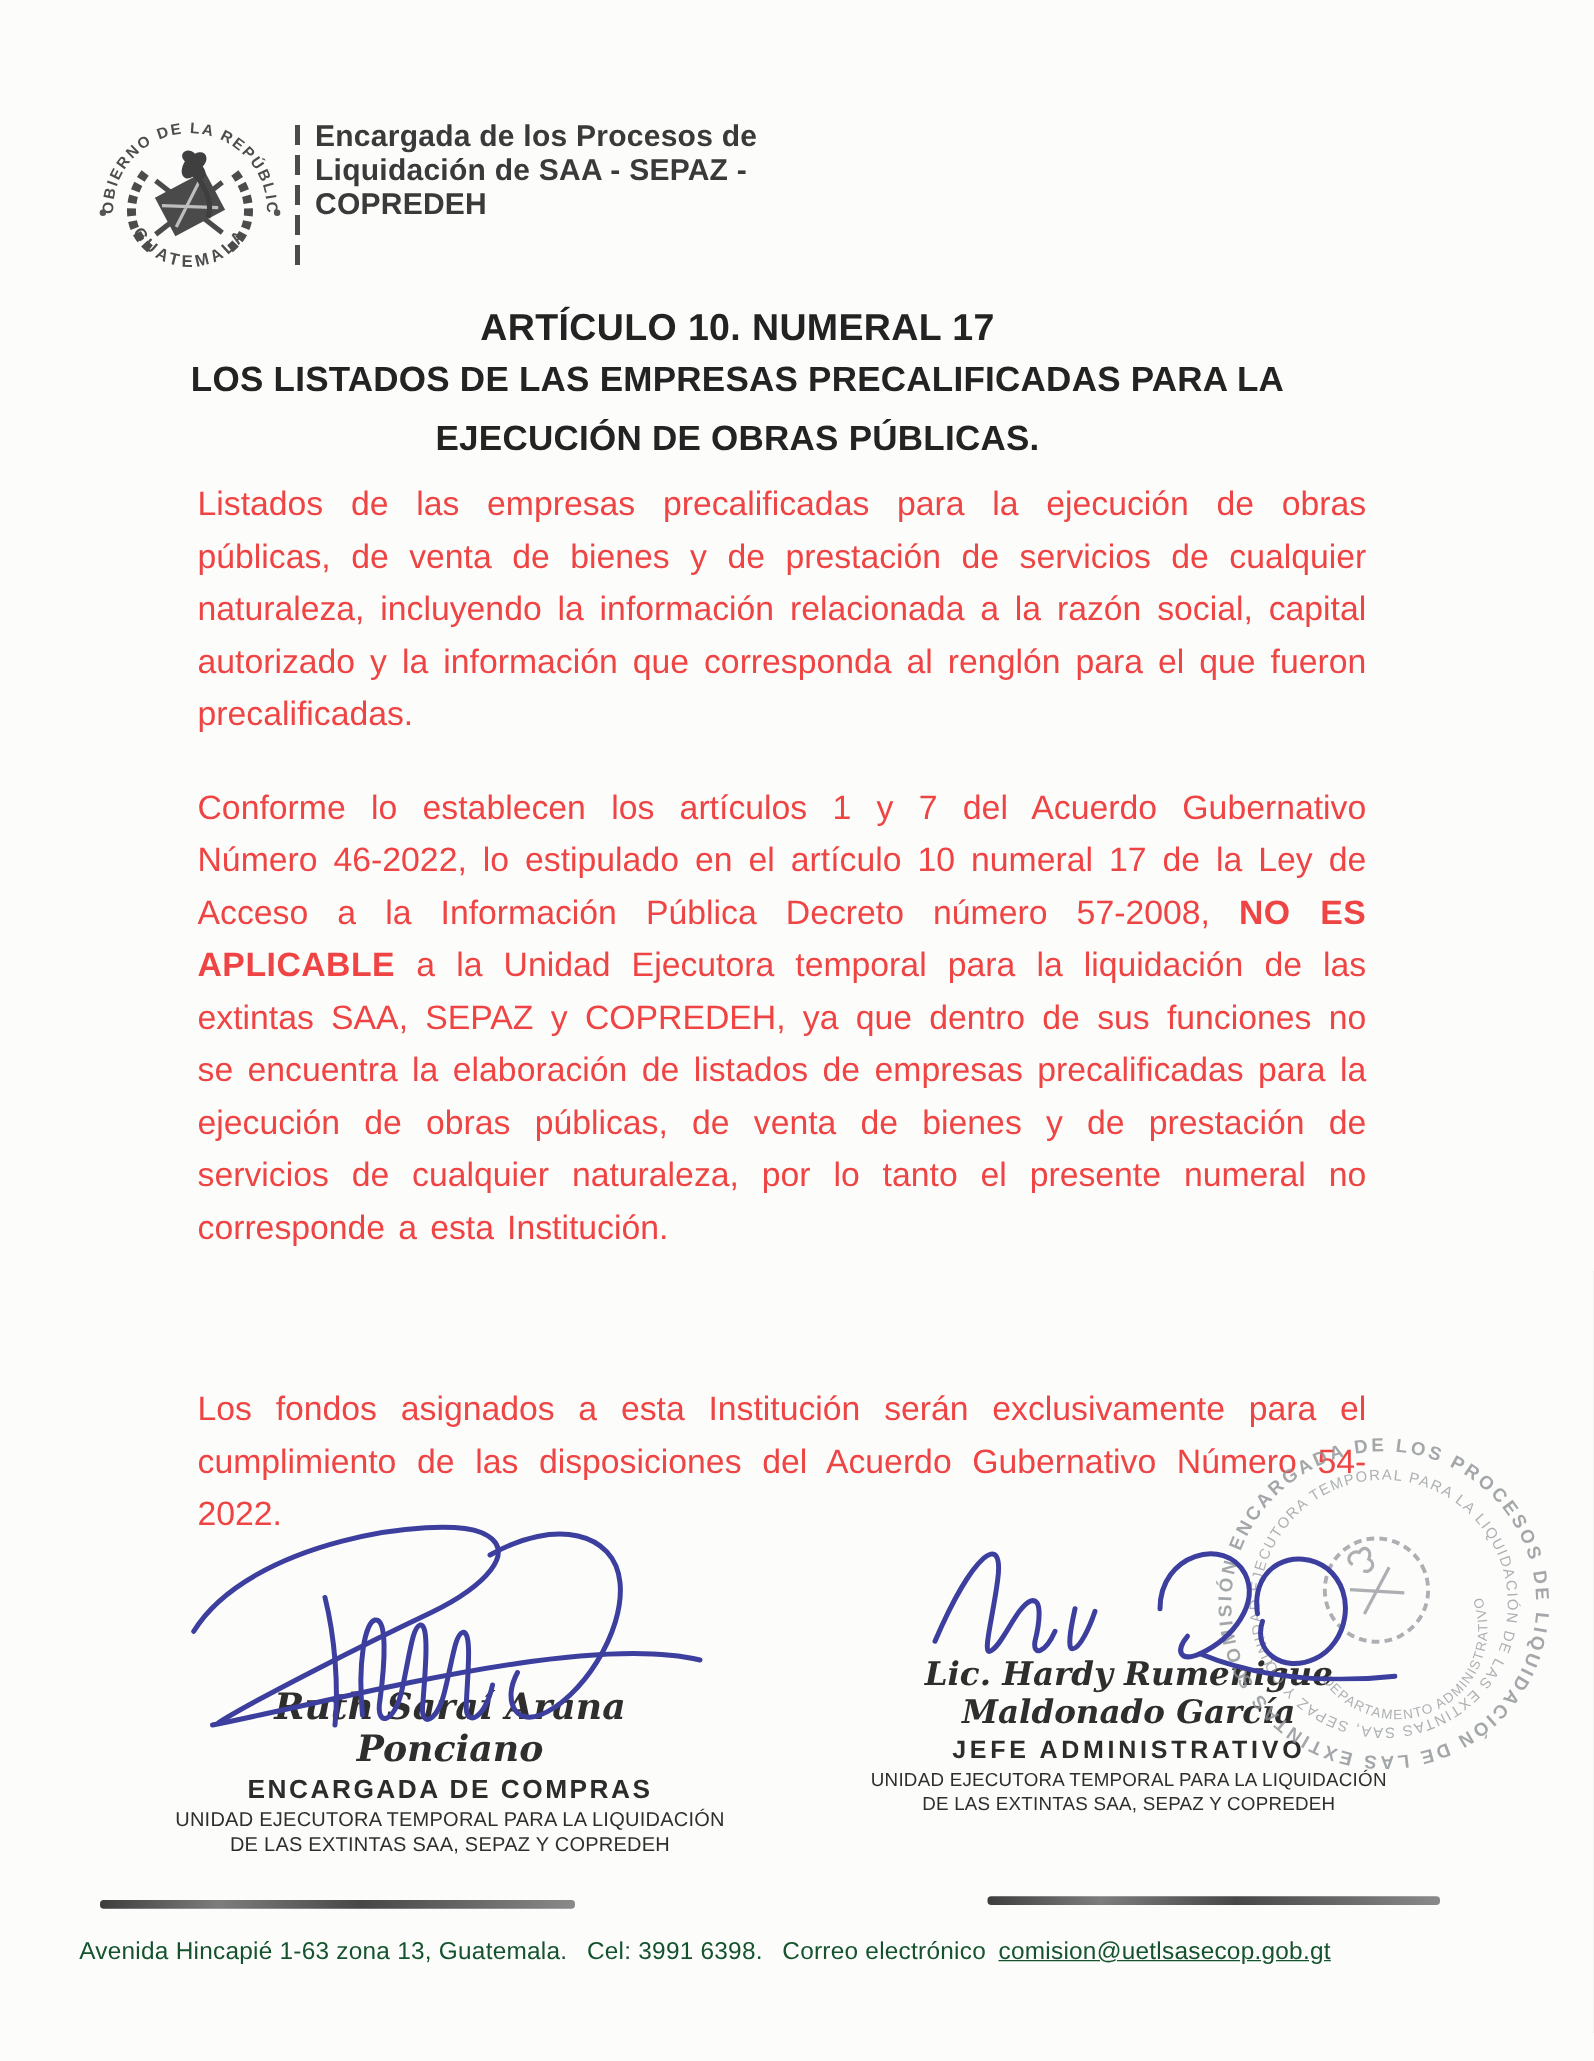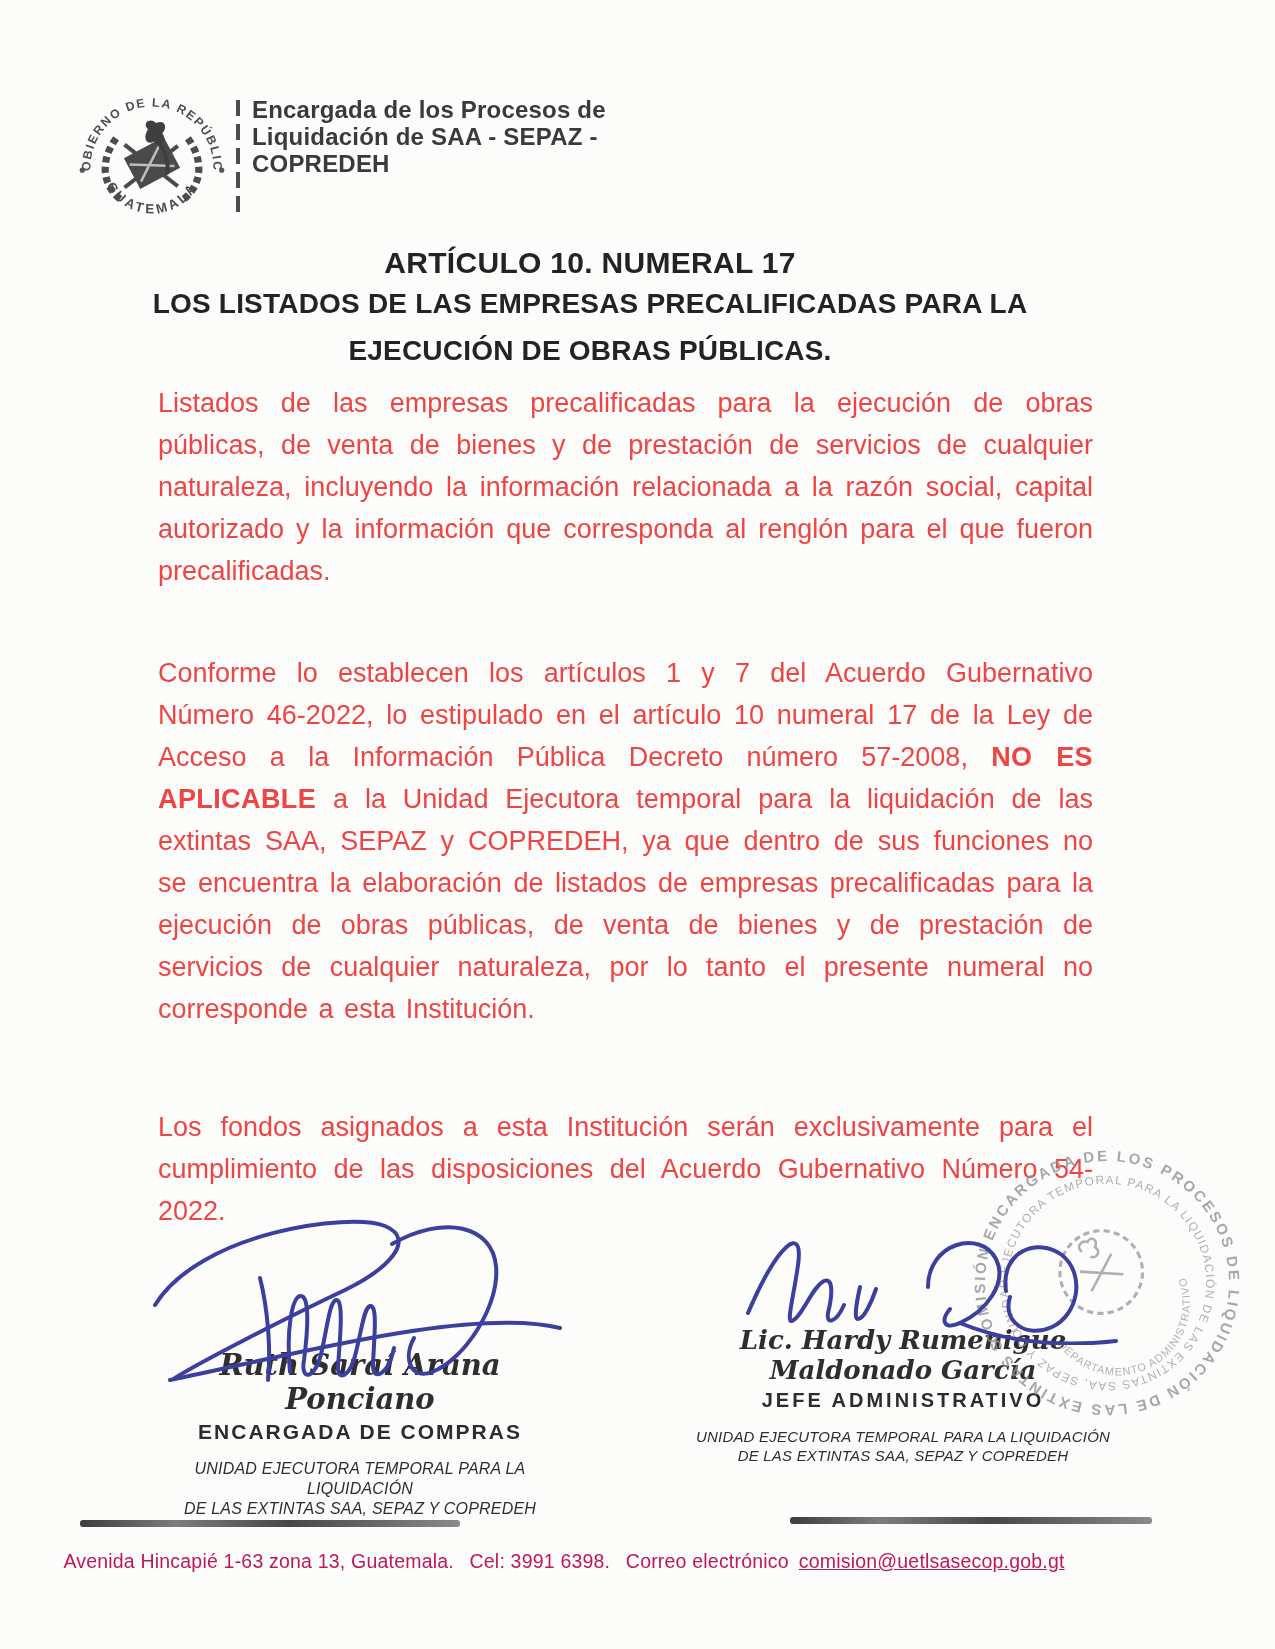--- a/index.html
+++ b/index.html
@@ -26,52 +26,52 @@
     position:absolute;left:130px;top:280px;width:920px;text-align:center;
     font-size:28px;font-weight:bold;color:#232323;line-height:47px;letter-spacing:.2px;
   }
   
   .body-par{
     position:absolute;left:158px;width:935px;margin:0;
     font-size:27px;line-height:42px;color:#ef4444;
     text-align:justify;text-align-last:left;word-spacing:3px;
   }
   .p1{top:382px;}
-  .p2{top:652px;}
+  .p2{top:625px;}
   .p3{top:1106px;}
   .bold-inline{font-weight:bold;letter-spacing:.4px;}
   
   .sig-block{position:absolute;text-align:center;}
   .sig-left{left:140px;top:1210px;width:440px;}
   .sig-right{left:688px;top:1195px;width:430px;}
   .sig-svg{display:block;margin:0 auto;}
   .sig-name{
     font-family:"DejaVu Serif","Liberation Serif",serif;font-style:italic;font-weight:bold;
     color:#2e2e2e;
   }
   .sig-left .sig-name{font-size:29px;margin-top:-42px;}
   .sig-right .sig-name{font-size:26px;margin-top:-20px;}
   .sig-title{font-size:21px;letter-spacing:2px;color:#2c2c2c;font-weight:600;margin-top:4px;}
   .sig-right .sig-title{font-size:20px;font-weight:700;letter-spacing:3px;}
-  .sig-org{font-size:16px;color:#2e2e2e;line-height:20px;margin-top:15px;letter-spacing:.2px;font-style:italic;}
+  .sig-org{font-size:16px;color:#2e2e2e;line-height:20px;margin-top:3px;letter-spacing:.2px;}
   .sig-right .sig-org{font-size:15px;line-height:19px;}
   
   .stamp{
     position:absolute;left:952px;top:1128px;width:310px;height:310px;
     transform:rotate(-28deg);opacity:.8;z-index:2;
   }
   .sig-ink{z-index:3;position:relative;}
   
   .footer-line{position:absolute;height:7px;border-radius:3px;
     background:linear-gradient(90deg,#3d3d3d,#7d7d7d 25%,#474747 55%,#6b6b6b 80%,#8a8a8a);}
   .footer-line-left{left:80px;top:1520px;width:380px;}
   .footer-line-right{left:790px;top:1517px;width:362px;}
   .footer-text{
     position:absolute;left:0;top:1550px;width:1128px;text-align:center;
-    font-size:19.5px;color:#be185d;letter-spacing:.2px;
+    font-size:19.5px;color:#14532d;letter-spacing:.2px;
   }
   .footer-text span{margin:0 5px;}
   .email{text-decoration:underline;}
 </style>
 </head>
 <body>
 
 <div class="page">
 
   <svg class="logo" viewBox="0 0 160 160">

